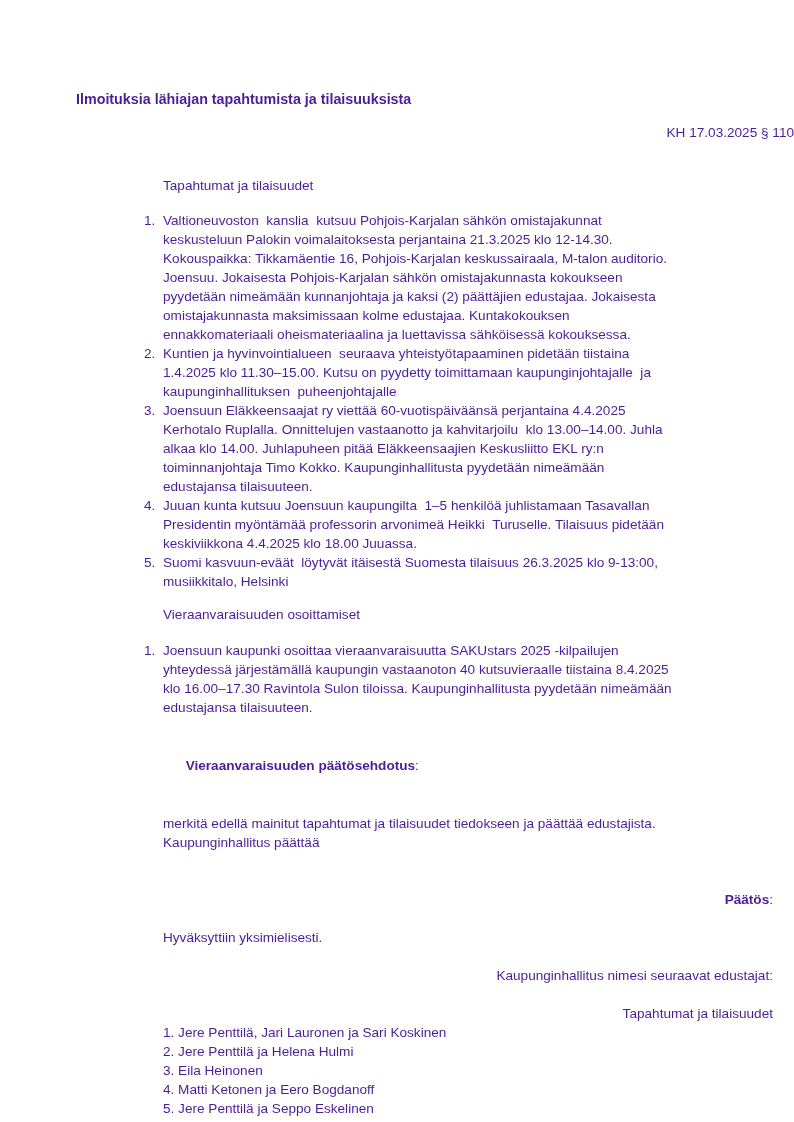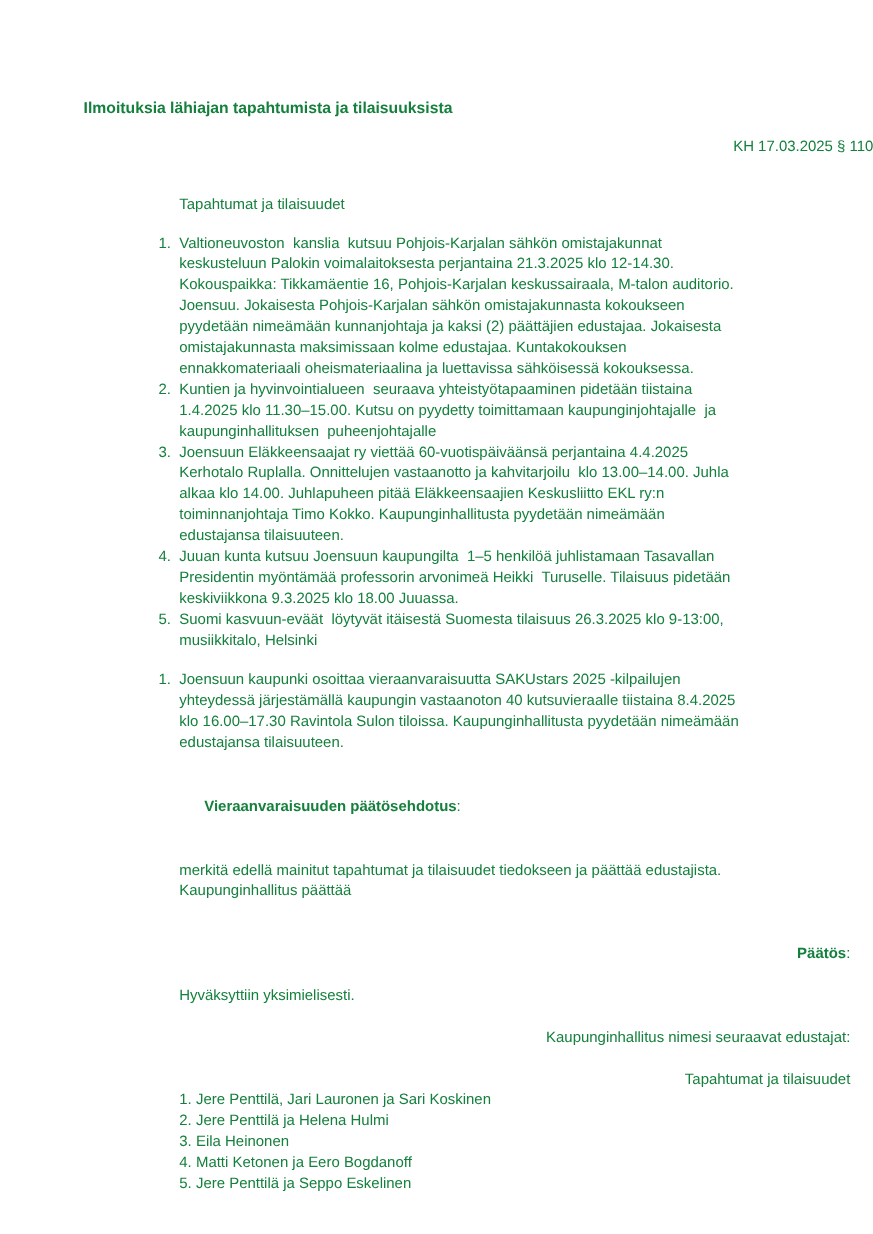--- a/index.html
+++ b/index.html
@@ -5,21 +5,21 @@
   html, body {
     margin: 0;
     padding: 0;
     background: #ffffff;
   }
   .page {
     position: relative;
     width: 794px;
     height: 1122px;
     background: #ffffff;
-    color: #15803d;
+    color: #4c1d95;
     font-family: "Liberation Sans", sans-serif;
     font-size: 13.6px;
     line-height: 19px;
     overflow: hidden;
   }
   .doc-title {
     margin: 90px 0 0 76px;
     font-size: 14.3px;
     font-weight: bold;
     line-height: 19px;
@@ -90,29 +90,30 @@
         <span class="txt">Joensuun Eläkkeensaajat ry viettää 60-vuotispäiväänsä perjantaina 4.4.2025
 Kerhotalo Ruplalla. Onnittelujen vastaanotto ja kahvitarjoilu  klo 13.00–14.00. Juhla
 alkaa klo 14.00. Juhlapuheen pitää Eläkkeensaajien Keskusliitto EKL ry:n
 toiminnanjohtaja Timo Kokko. Kaupunginhallitusta pyydetään nimeämään
 edustajansa tilaisuuteen.</span>
       </div>
       <div class="li">
         <span class="num">4.</span>
         <span class="txt">Juuan kunta kutsuu Joensuun kaupungilta  1–5 henkilöä juhlistamaan Tasavallan
 Presidentin myöntämää professorin arvonimeä Heikki  Turuselle. Tilaisuus pidetään
-keskiviikkona 9.3.2025 klo 18.00 Juuassa.</span>
+keskiviikkona 4.4.2025 klo 18.00 Juuassa.</span>
       </div>
       <div class="li">
         <span class="num">5.</span>
         <span class="txt">Suomi kasvuun-eväät  löytyvät itäisestä Suomesta tilaisuus 26.3.2025 klo 9-13:00,
 musiikkitalo, Helsinki</span>
       </div>
     </div>
 
+    <div class="sec-heading mt-sec2">Vieraanvaraisuuden osoittamiset</div>
 
     <div class="hang-list mt-list2">
       <div class="li">
         <span class="num">1.</span>
         <span class="txt">Joensuun kaupunki osoittaa vieraanvaraisuutta SAKUstars 2025 -kilpailujen
 yhteydessä järjestämällä kaupungin vastaanoton 40 kutsuvieraalle tiistaina 8.4.2025
 klo 16.00–17.30 Ravintola Sulon tiloissa. Kaupunginhallitusta pyydetään nimeämään
 edustajansa tilaisuuteen.</span>
       </div>
     </div>

